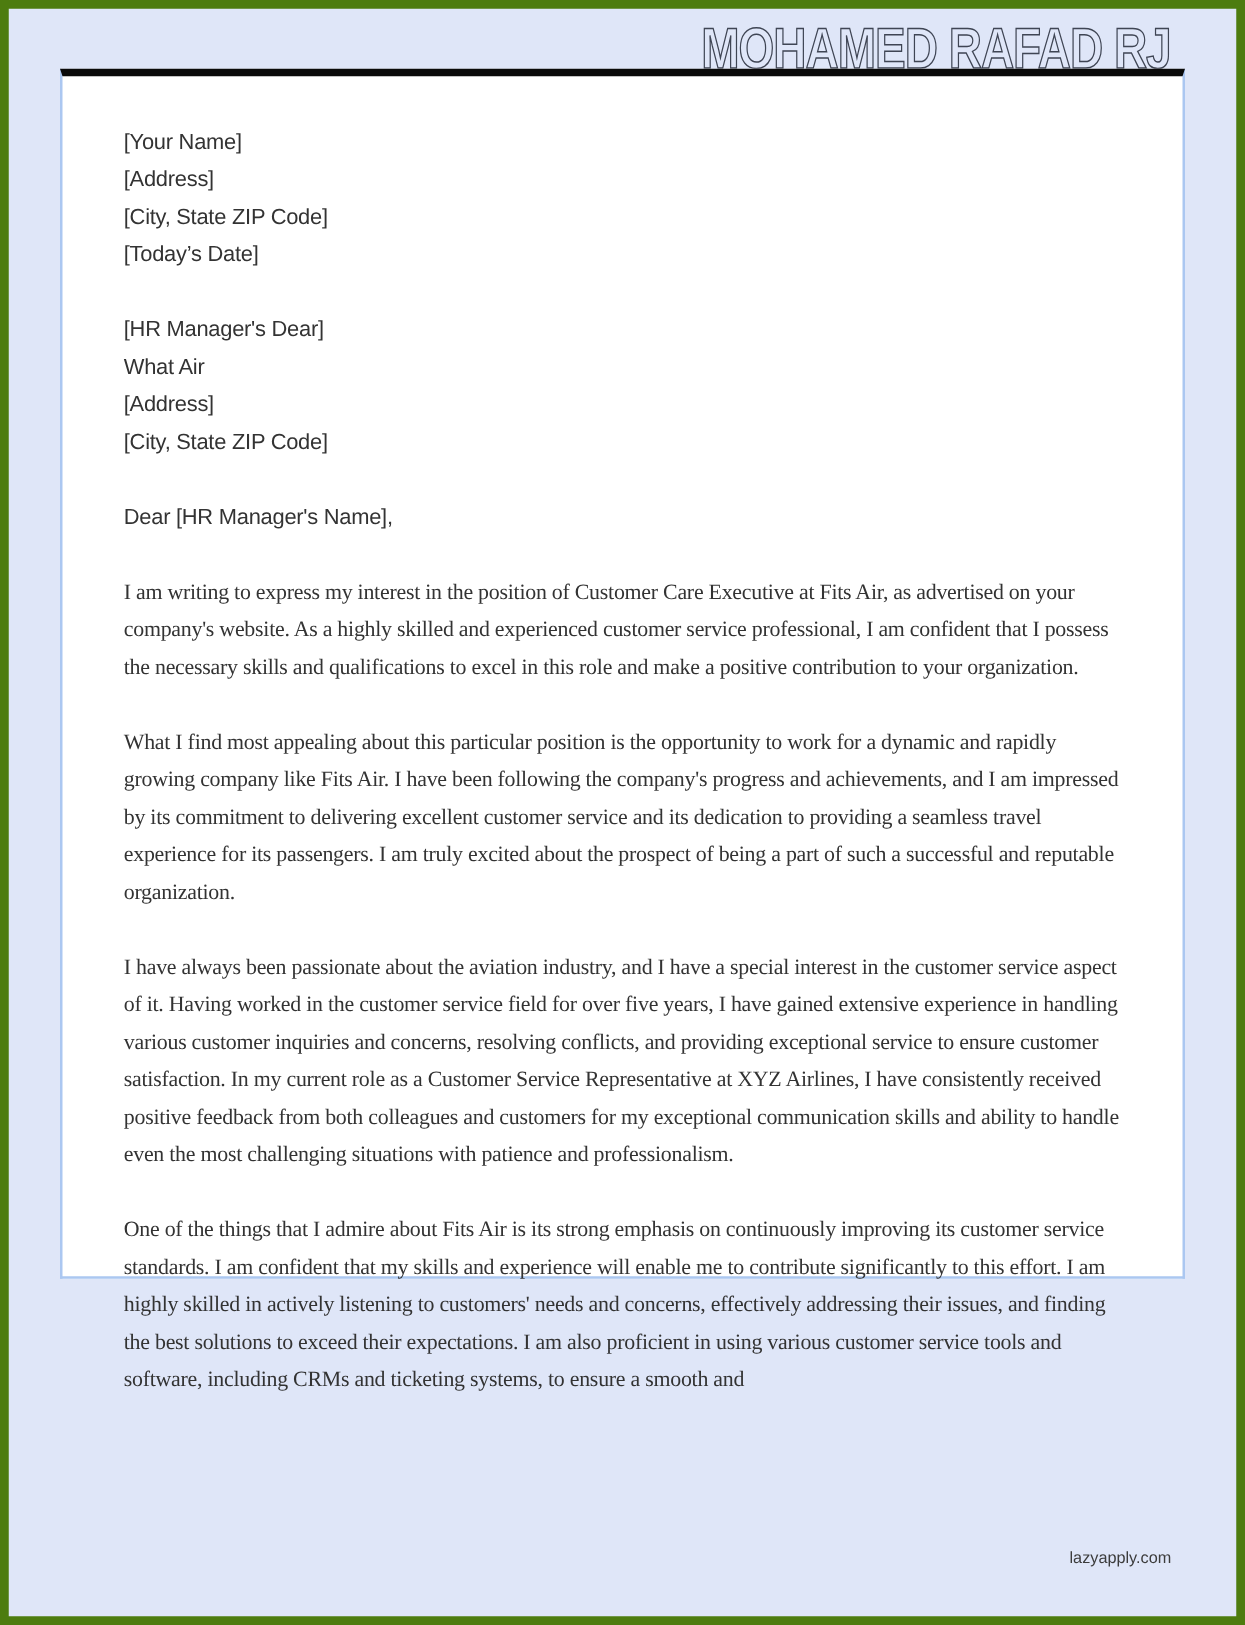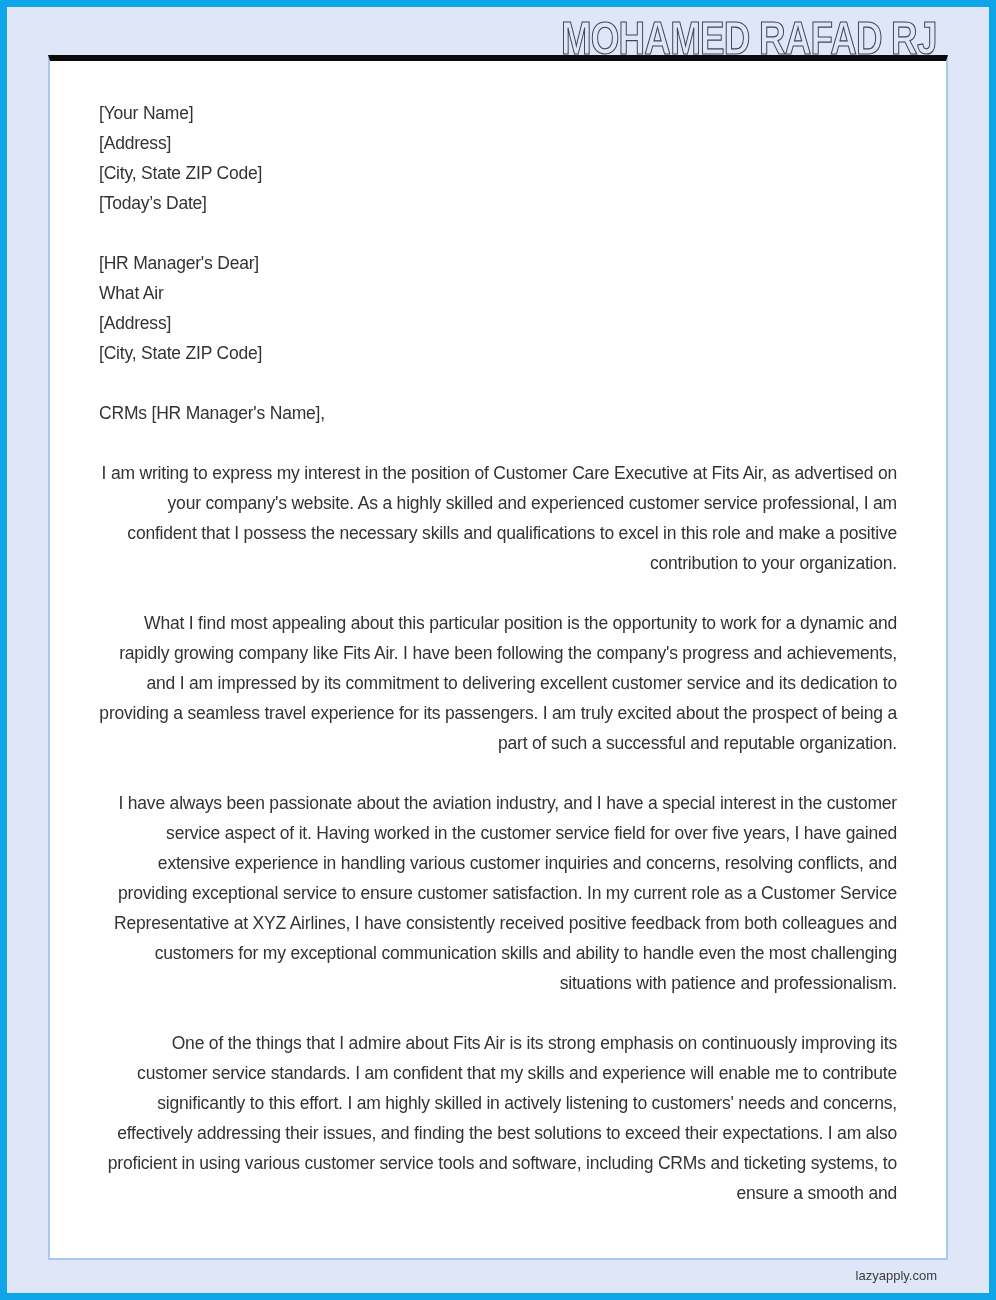--- a/index.html
+++ b/index.html
@@ -5,21 +5,21 @@
   html, body { margin: 0; padding: 0; }
   body {
     width: 996px; height: 1300px;
     font-family: "Liberation Sans", "DejaVu Sans", sans-serif;
     overflow: hidden;
   }
   .frame {
     position: relative;
     width: 996px; height: 1300px;
     box-sizing: border-box;
-    border: 7px solid #0ea5e9;
+    border: 7px solid #4d7c0f;
     background: #dfe6f8;
     overflow: hidden;
   }
   .header-title {
     position: absolute;
     top: 4px; right: 52px;
     font-size: 46px;
     font-weight: bold;
     letter-spacing: -1px;
     white-space: nowrap;
@@ -29,40 +29,40 @@
   }
   @supports (-webkit-text-stroke: 1px black) {
     .header-title {
       color: transparent;
       -webkit-text-stroke: 1.2px #3f4554;
     }
   }
   .page {
     position: absolute;
     left: 41px; top: 48px;
-    width: 900px; height: 1205px;
+    width: 900px; height: 968px;
     box-sizing: border-box;
     background: #ffffff;
     border: 2px solid #abc7f1;
     border-top: 6px solid #0a0a0a;
     padding: 37px 49px 0 49px;
     overflow: visible;
   }
   .page, .page * {
     font-size: 17.5px;
     line-height: 30px;
     letter-spacing: -0.2px;
     color: #333333;
   }
   .addr-line { white-space: nowrap; }
   .block { margin: 0 0 30px 0; }
-  .para { margin: 0 0 30px 0; text-align: right; }
+  .para { margin: 0 0 30px 0; text-align: left; font-family: Liberation Serif, serif; }
   .watermark {
     position: absolute;
-    top: 1261px; right: 52px;
+    top: 1231px; right: 52px;
     font-size: 13px;
     line-height: 15px;
     color: #3c3c3c;
     letter-spacing: 0;
   }
 </style>
 </head>
 <body>
 
 <div class="frame">
@@ -78,21 +78,21 @@
       <div class="addr-line">[Today’s Date]</div>
     </div>
 
     <div class="block">
       <div class="addr-line">[HR Manager's Dear]</div>
       <div class="addr-line">What Air</div>
       <div class="addr-line">[Address]</div>
       <div class="addr-line">[City, State ZIP Code]</div>
     </div>
 
-    <div class="block">CRMs [HR Manager's Name],</div>
+    <div class="block">Dear [HR Manager's Name],</div>
 
     <p class="para">I am writing to express my interest in the position of Customer Care Executive at Fits Air, as advertised on your company's website. As a highly skilled and experienced customer service professional, I am confident that I possess the necessary skills and qualifications to excel in this role and make a positive contribution to your organization.</p>
     <p class="para">What I find most appealing about this particular position is the opportunity to work for a dynamic and rapidly growing company like Fits Air. I have been following the company's progress and achievements, and I am impressed by its commitment to delivering excellent customer service and its dedication to providing a seamless travel experience for its passengers. I am truly excited about the prospect of being a part of such a successful and reputable organization.</p>
     <p class="para">I have always been passionate about the aviation industry, and I have a special interest in the customer service aspect of it. Having worked in the customer service field for over five years, I have gained extensive experience in handling various customer inquiries and concerns, resolving conflicts, and providing exceptional service to ensure customer satisfaction. In my current role as a Customer Service Representative at XYZ Airlines, I have consistently received positive feedback from both colleagues and customers for my exceptional communication skills and ability to handle even the most challenging situations with patience and professionalism.</p>
     <p class="para">One of the things that I admire about Fits Air is its strong emphasis on continuously improving its customer service standards. I am confident that my skills and experience will enable me to contribute significantly to this effort. I am highly skilled in actively listening to customers' needs and concerns, effectively addressing their issues, and finding the best solutions to exceed their expectations. I am also proficient in using various customer service tools and software, including CRMs and ticketing systems, to ensure a smooth and</p>
 
   </div>
 
   <div class="watermark">lazyapply.com</div>
 

